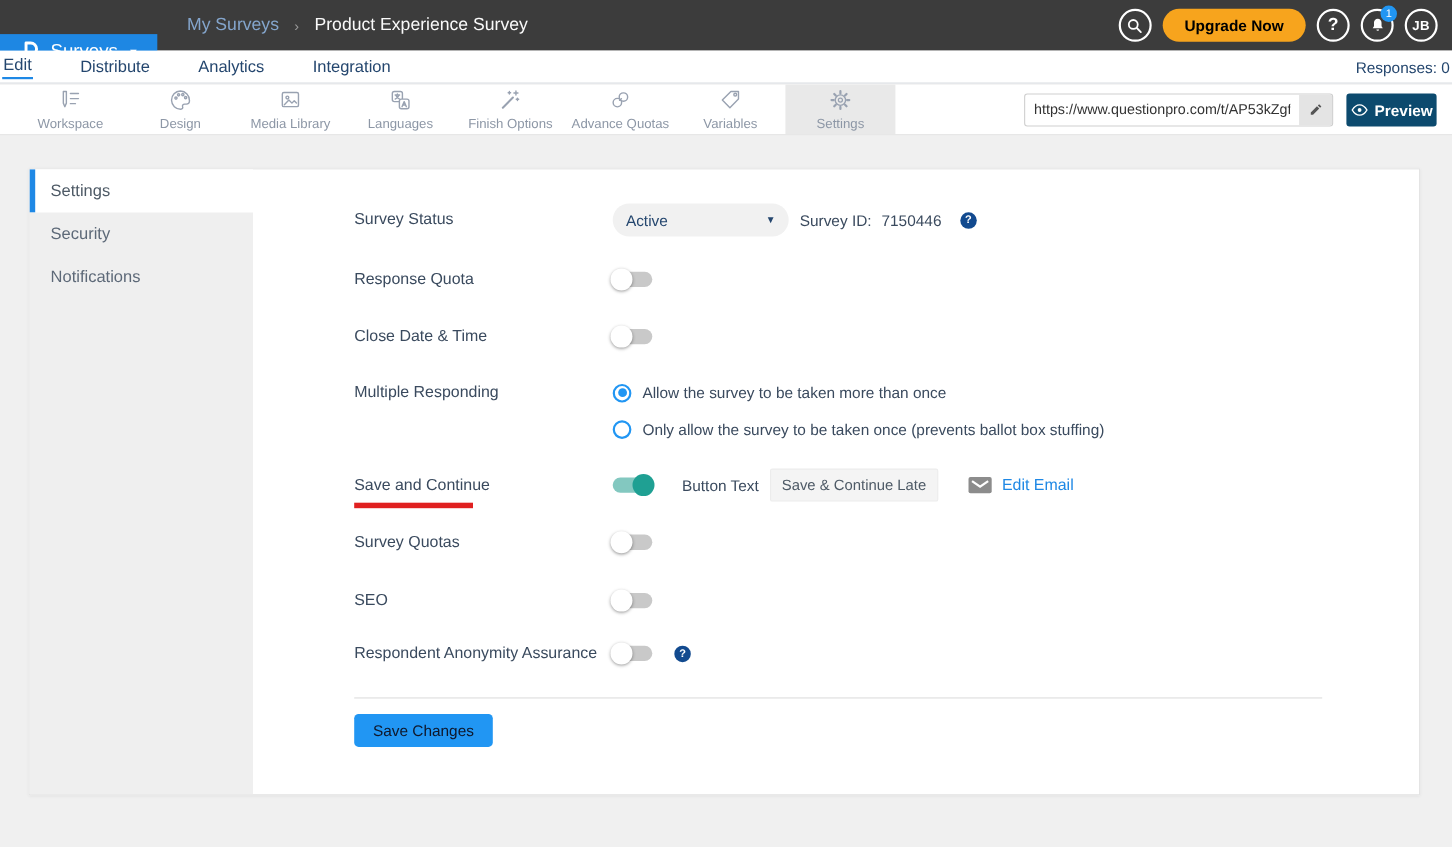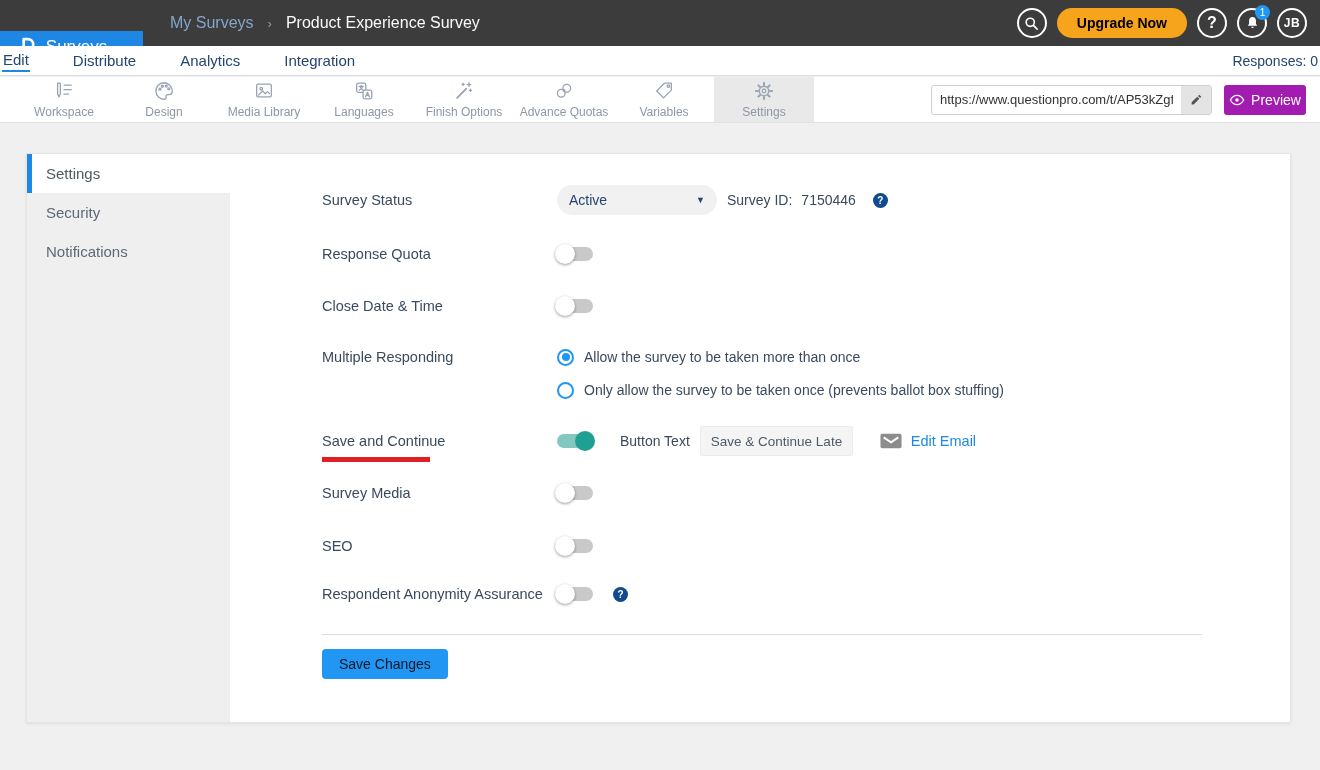--- a/index.html
+++ b/index.html
@@ -32,21 +32,21 @@
   
   .toolbar { position:absolute; top:77px; left:0; width:100%; height:46px; background:#fff; border-bottom:1px solid #E1E1E1; display:flex; align-items:stretch; padding-left:14px; }
   .tool { width:100px; display:flex; flex-direction:column; align-items:center; justify-content:center; gap:3px; cursor:pointer; }
   .tool.active { background:#E9E9E9; }
   .tool-label { color:#8D97A6; font-size:12px; white-space:nowrap; }
   .tool svg { stroke:#99A2B1; fill:none; stroke-width:1.4; stroke-linecap:round; stroke-linejoin:round; }
   .toolbar-right { margin-left:auto; display:flex; align-items:center; gap:12px; padding-right:14px; }
   .url-box { width:281px; height:30px; border:1px solid #CFCFCF; border-radius:3px; background:#fff; display:flex; align-items:center; overflow:hidden; }
   .url-input { flex:1; border:none; outline:none; font-size:13px; color:#333; padding:0 8px; font-family:inherit; background:transparent; min-width:0; }
   .url-edit { width:30px; height:100%; background:#E4E4E4; display:flex; align-items:center; justify-content:center; cursor:pointer; }
-  .preview-btn { height:30px; width:82px; border:none; border-radius:3px; background:#a21caf; color:#fff; font-size:14px; display:flex; align-items:center; justify-content:center; gap:6px; cursor:pointer; font-family:inherit; }
+  .preview-btn { height:30px; width:82px; border:none; border-radius:3px; background:#0c4a6e; color:#fff; font-size:14px; display:flex; align-items:center; justify-content:center; gap:6px; cursor:pointer; font-family:inherit;font-weight:bold; }
 
   
   .card { position:absolute; left:26px; top:153px; width:1265px; height:570px; background:#fff; border:1px solid #E4E4E4; box-shadow:0 1px 3px rgba(0,0,0,.08); }
   .side { position:absolute; left:0; top:39px; bottom:0; width:203px; background:#EFEFEF; }
   .side-item { height:39px; display:flex; align-items:center; padding-left:19px; color:#5D6978; font-size:15px; cursor:pointer; }
   .side-item.active { position:absolute; top:-39px; left:0; width:100%; background:#fff; border-left:5px solid #1E88E5; padding-left:14px; color:#4E5A66; }
 
   
   .frow { position:absolute; left:295px; display:flex; align-items:center; height:30px; }
   .flabel { width:235px; color:#3A4A5E; font-size:14.5px; position:relative; }
@@ -260,21 +260,21 @@
       <span class="mail-icon">
         <svg width="22" height="16" viewBox="0 0 24 17">
             <rect x="0.5" y="0.5" width="23" height="16" rx="2" fill="#8C8C8C"></rect>
             <path d="M4 4.5 L12 10 L20 4.5" fill="none" stroke="#fff" stroke-width="2.2"></path>
           </svg>
       </span>
       <a class="link">Edit Email</a>
     </div>
 
     <div class="frow" style="top:324px;">
-      <span class="flabel">Survey Media</span>
+      <span class="flabel">Survey Quotas</span>
       <span class="toggle">
           <span class="knob"></span>
         </span>
     </div>
 
     <div class="frow" style="top:377px;">
       <span class="flabel">SEO</span>
       <span class="toggle">
           <span class="knob"></span>
         </span>

